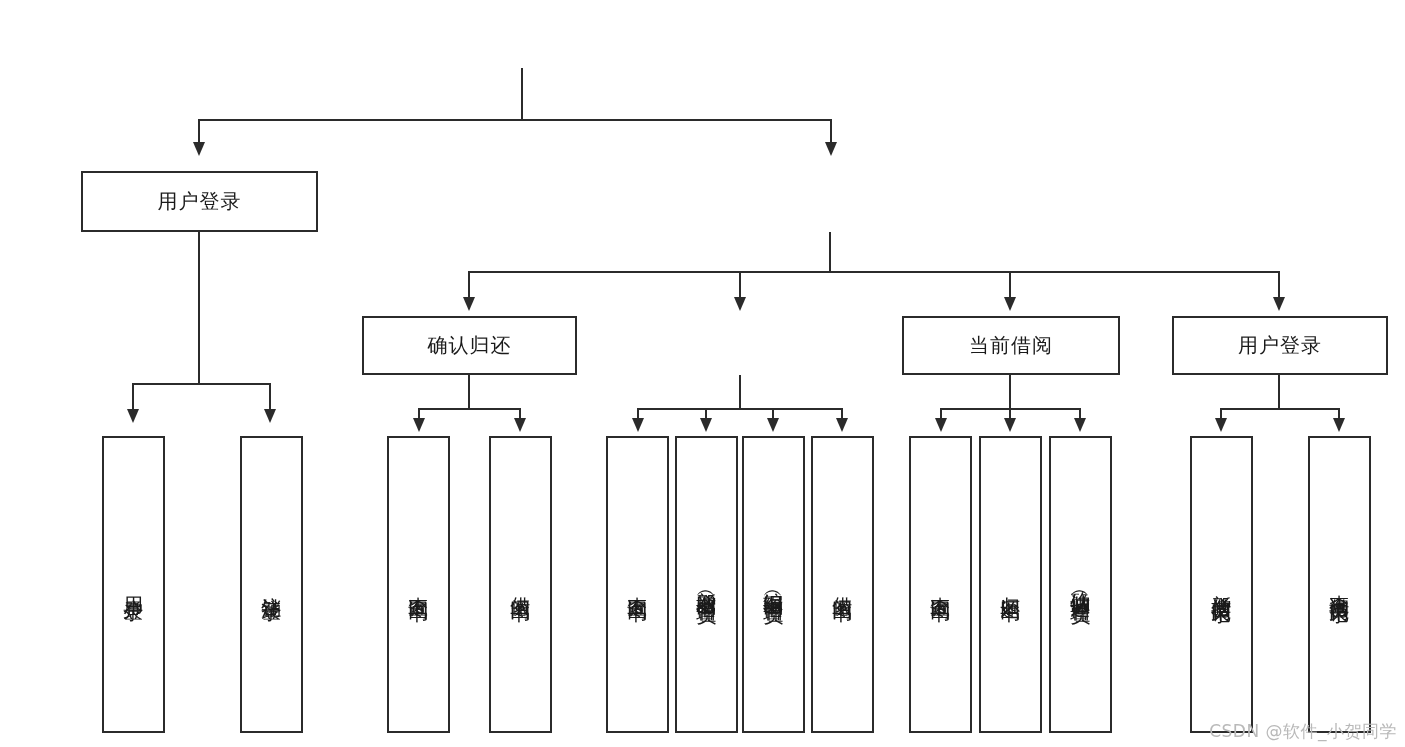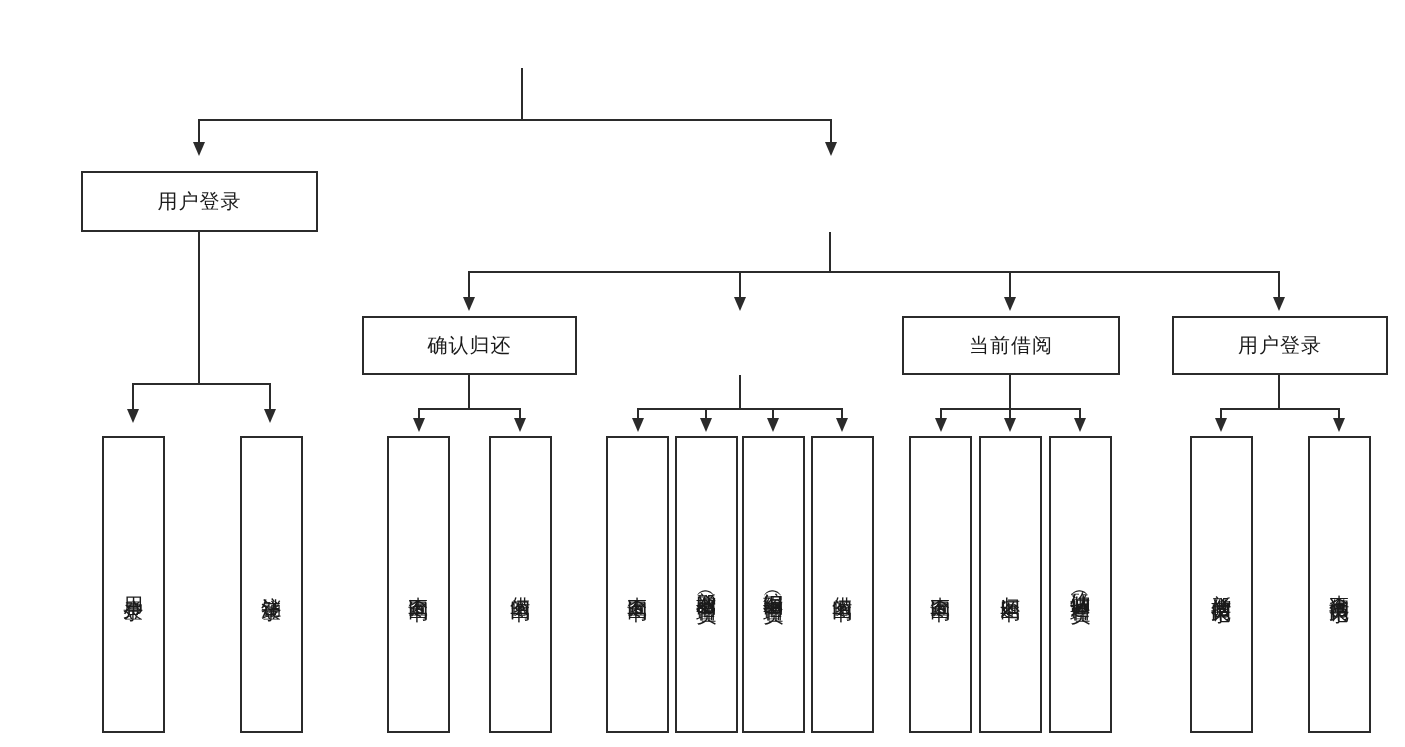--- a/index.html
+++ b/index.html
@@ -194,14 +194,15 @@
     <span class="vt">确认归还（管理员）</span>
   </div>
 
   <div class="node v" style="left:1190px;top:436px;width:63px;height:297px;">
     <span class="vt">新增借阅记录</span>
   </div>
   <div class="node v" style="left:1308px;top:436px;width:63px;height:297px;">
     <span class="vt">查询借阅记录</span>
   </div>
 
+  <div id="watermark">CSDN @软件_小贺同学</div>
 
 </div>
 
 </body></html>

